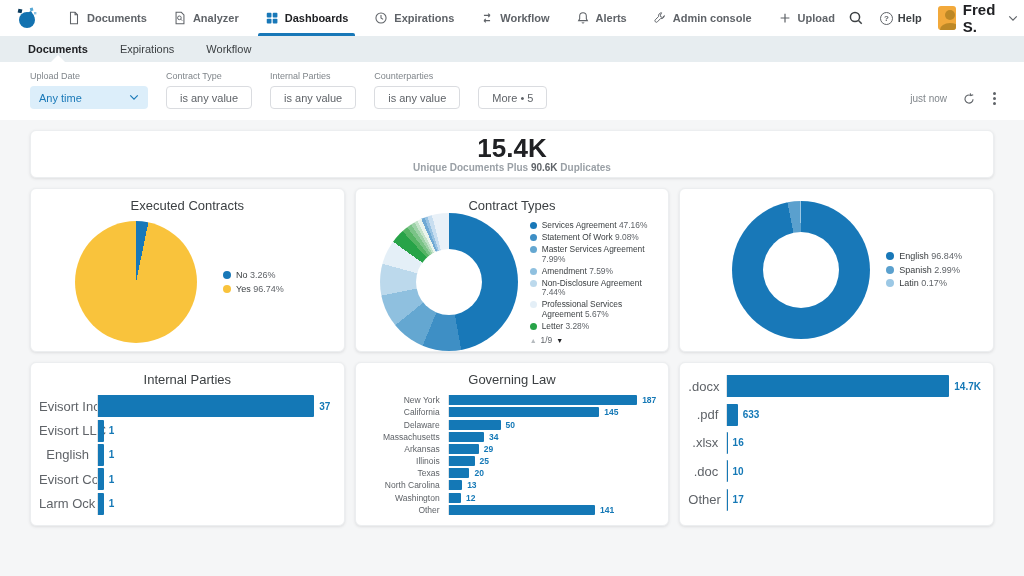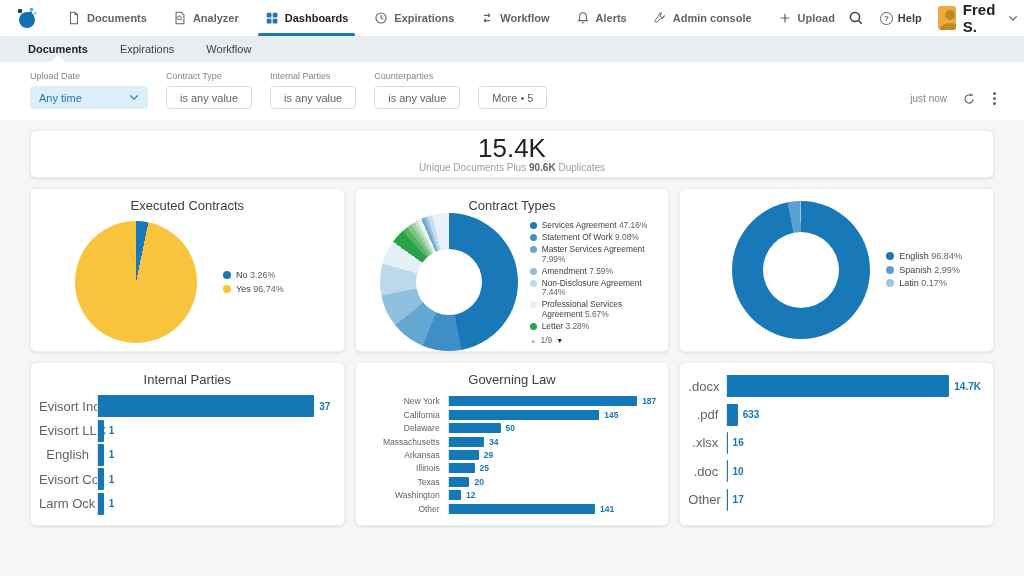--- a/index.html
+++ b/index.html
@@ -46,21 +46,21 @@
   .filter-meta { position:absolute; right:26px; bottom:13px; display:flex; align-items:center; gap:15px; }
   .last-updated { font-size:10px; color:#80868b; }
   .refresh { width:14px; height:14px; color:#5f6368; cursor:pointer; display:inline-flex; }
   .refresh svg { width:14px; height:14px; }
   .kebab { display:flex; flex-direction:column; gap:2px; cursor:pointer; padding:2px; }
   .kebab i { width:3px; height:3px; border-radius:50%; background:#5f6368; }
 
   
   .main { padding:10px 30px 0; }
   .card { background:#fff; border:1px solid #eceef0; border-radius:6px; box-shadow:0 1px 3px rgba(60,64,67,.13); }
-  .stat-card { height:48px; display:flex; flex-direction:column; align-items:center; justify-content:center; margin-bottom:10px; }
+  .stat-card { height:48px; display:flex; flex-direction:column; align-items:center; justify-content:center; margin-bottom:10px;font-weight:bold; }
   .stat-value { font-size:26px; color:#202124; line-height:1.05; }
   .stat-sub { font-size:10px; color:#9aa0a6; }
   .stat-sub b { color:#5f6368; }
 
   .grid { display:grid; grid-template-columns:repeat(3,1fr); gap:10px; }
   .chart-card { height:164px; display:flex; flex-direction:column; overflow:hidden; }
   .card-title { text-align:center; font-size:13px; color:#3c4043; margin-top:9px; }
 
   
   .pie-row { flex:1; display:flex; align-items:center; }
@@ -454,20 +454,27 @@
             </span>
           </div>
           <div class="bar-row">
             <span class="bar-label">Texas</span>
             <span class="bar-track">
               <span class="bar" style="width:10.00%;background:#1478B6"></span>
               <span class="bar-value">20</span>
             </span>
           </div>
           <div class="bar-row">
+            <span class="bar-label">North Carolina</span>
+            <span class="bar-track">
+              <span class="bar" style="width:6.50%;background:#1478B6"></span>
+              <span class="bar-value">13</span>
+            </span>
+          </div>
+          <div class="bar-row">
             <span class="bar-label">Washington</span>
             <span class="bar-track">
               <span class="bar" style="width:6.00%;background:#1478B6"></span>
               <span class="bar-value">12</span>
             </span>
           </div>
           <div class="bar-row">
             <span class="bar-label">Other</span>
             <span class="bar-track">
               <span class="bar" style="width:70.50%;background:#1478B6"></span>

